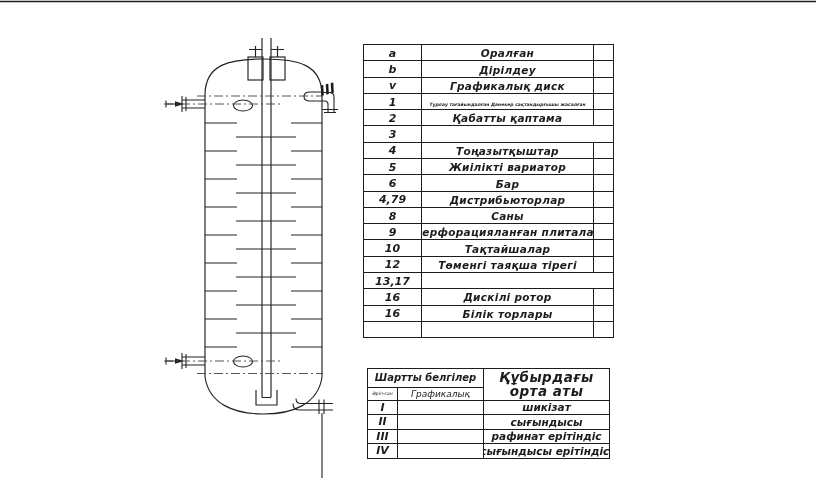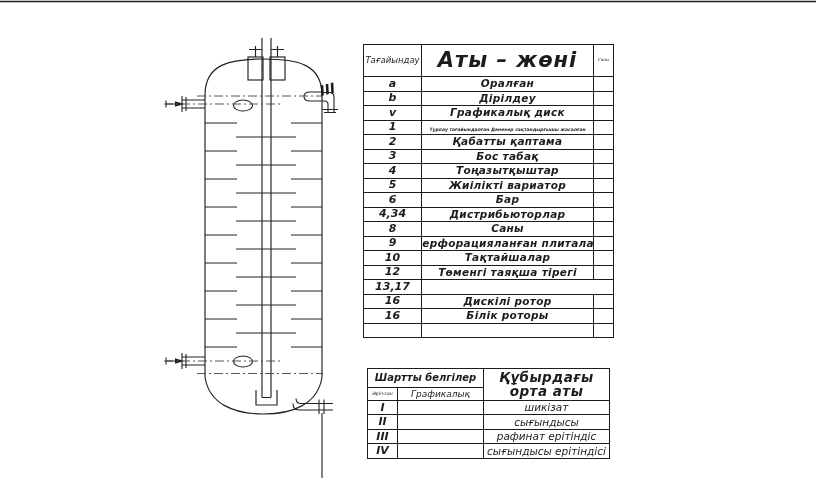--- a/index.html
+++ b/index.html
@@ -30,21 +30,21 @@
   .m-cell{display:flex;align-items:center;justify-content:center;overflow:hidden;
           border-right:1.1px solid #1c1c1c;border-bottom:1px solid #1c1c1c;line-height:1.0;}
   .no-r{border-right:none;}
   .no-b{border-bottom:none;}
   .m-symhdr{grid-column:1/3;grid-row:1;font-style:italic;font-weight:bold;font-size:10px;}
   .m-mediahdr{grid-column:3;grid-row:1/3;font-style:italic;font-weight:bold;font-size:13.5px;
               text-align:center;letter-spacing:.5px;padding:0 4px;}
   .m-sub1{grid-column:1;grid-row:2;font-style:italic;font-size:4.5px;}
   .m-sub2{grid-column:2;grid-row:2;font-style:italic;font-size:9px;}
   .m-num{font-style:italic;font-weight:bold;font-size:11px;}
-  .m-name{font-style:italic;font-weight:normal;font-size:10.5px;white-space:nowrap;}
+  .m-name{font-style:italic;font-weight:bold;font-size:10.5px;white-space:nowrap;}
 </style>
 </head>
 <body>
 
 <div class="page">
 
   <svg width="816" height="480" viewBox="0 0 816 480">
 
     <line x1="0" y1="1.5" x2="816" y2="1.5" stroke="#1c1c1c" stroke-width="1.6"></line>
 
@@ -106,25 +106,20 @@
       <path d="M197,96 H323"></path>
       <path d="M164,104 H283"></path>
       <path d="M164,361 H283"></path>
       <path d="M197,373.5 H323"></path>
     </g>
 
     <text x="321" y="96" font-size="14" font-style="italic" font-weight="bold" fill="#1c1c1c" transform="rotate(-14 321 96)">III</text>
   </svg>
 
   <div class="parts-table">
-    <div class="p-head">
-      <div class="cell c1 hd1">Тағайындау</div>
-      <div class="cell c2 hd2">Аты – жөні</div>
-      <div class="cell hd3">Саны</div>
-    </div>
     <div class="p-row">
         <div class="cell c1 pos">a</div>
         <div class="cell c2 pname">Оралған</div>
         <div class="cell"></div>
       </div>
     <div class="p-row">
         <div class="cell c1 pos">b</div>
         <div class="cell c2 pname">Дірілдеу</div>
         <div class="cell"></div>
       </div>
@@ -138,40 +133,39 @@
         <div class="cell c2 pname tinytext">Тұрлау тағайындалған Дәнекер сақтандырғышы жасалған</div>
         <div class="cell"></div>
       </div>
     <div class="p-row">
         <div class="cell c1 pos">2</div>
         <div class="cell c2 pname">Қабатты қаптама</div>
         <div class="cell"></div>
       </div>
     <div class="p-row">
         <div class="cell c1 pos">3</div>
-        <div class="cell c2 pname">Бос табақ</div>
         <div class="cell"></div>
       </div>
     <div class="p-row">
         <div class="cell c1 pos">4</div>
         <div class="cell c2 pname">Тоңазытқыштар</div>
         <div class="cell"></div>
       </div>
     <div class="p-row">
         <div class="cell c1 pos">5</div>
         <div class="cell c2 pname">Жиілікті вариатор</div>
         <div class="cell"></div>
       </div>
     <div class="p-row">
         <div class="cell c1 pos">6</div>
         <div class="cell c2 pname">Бар</div>
         <div class="cell"></div>
       </div>
     <div class="p-row">
-        <div class="cell c1 pos">4,34</div>
+        <div class="cell c1 pos">4,79</div>
         <div class="cell c2 pname">Дистрибьюторлар</div>
         <div class="cell"></div>
       </div>
     <div class="p-row">
         <div class="cell c1 pos">8</div>
         <div class="cell c2 pname">Саны</div>
         <div class="cell"></div>
       </div>
     <div class="p-row">
         <div class="cell c1 pos">9</div>
@@ -192,21 +186,21 @@
         <div class="cell c1 pos">13,17</div>
         <div class="cell"></div>
       </div>
     <div class="p-row">
         <div class="cell c1 pos">16</div>
         <div class="cell c2 pname">Дискілі ротор</div>
         <div class="cell"></div>
       </div>
     <div class="p-row">
         <div class="cell c1 pos">16</div>
-        <div class="cell c2 pname">Білік роторы</div>
+        <div class="cell c2 pname">Білік торлары</div>
         <div class="cell"></div>
       </div>
     <div class="p-row">
         <div class="cell c1 pos"></div>
         <div class="cell c2 pname"></div>
         <div class="cell"></div>
       </div>
   </div>
 
   <div class="media-table">

